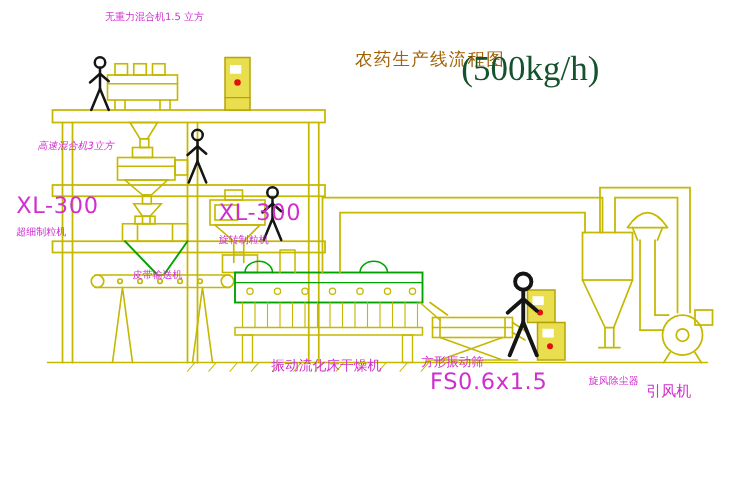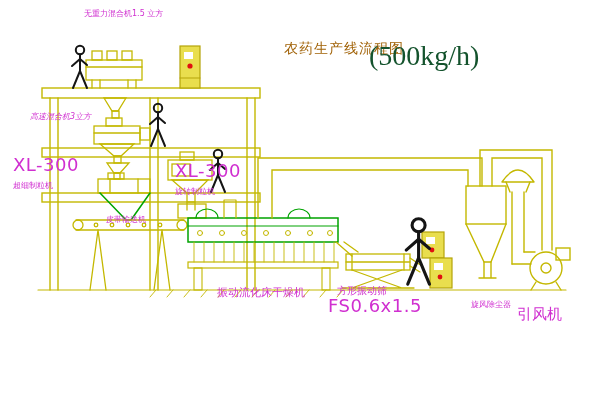--- a/index.html
+++ b/index.html
@@ -193,18 +193,18 @@
   <div class="lbl small" style="left:13px;top:182px;">超细制粒机</div>
 
   <div class="lbl model" style="left:175px;top:162px;">XL-300</div>
   <div class="lbl small" style="left:175px;top:188px;">旋转制粒机</div>
 
   <div class="lbl small" style="left:106px;top:216px;">皮带输送机</div>
 
   <div class="lbl small" style="left:217px;top:287px;font-size:11px;">振动流化床干燥机</div>
 
   <div class="lbl small" style="left:337px;top:286px;font-size:10px;">方形振动筛</div>
-  <div class="lbl model" style="left:328px;top:297px;">FS0.6x1.5</div>
+  <div class="lbl model" style="left:344px;top:297px;">FS0.6x1.5</div>
 
   <div class="lbl small" style="left:427px;top:301px;margin-left:44px;">旋风除尘器</div>
-  <div class="lbl small" style="left:517px;top:307px;font-size:15px;">引风机</div>
+  <div class="lbl small" style="left:517px;top:307px;font-size:12px;">引风机</div>
 
 </div>
 
 </body></html>

